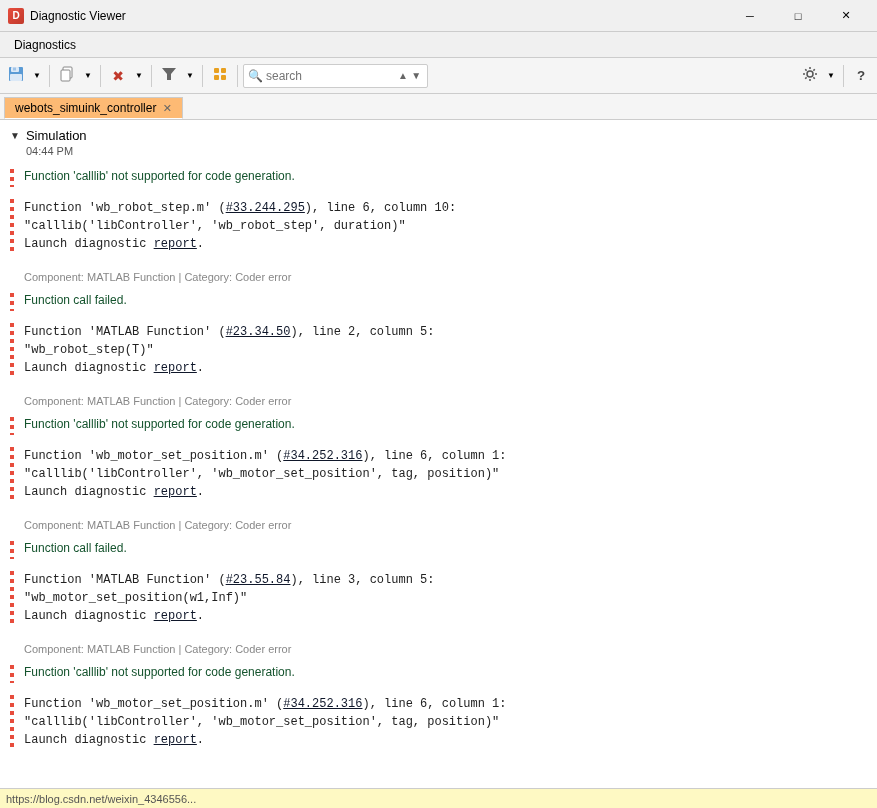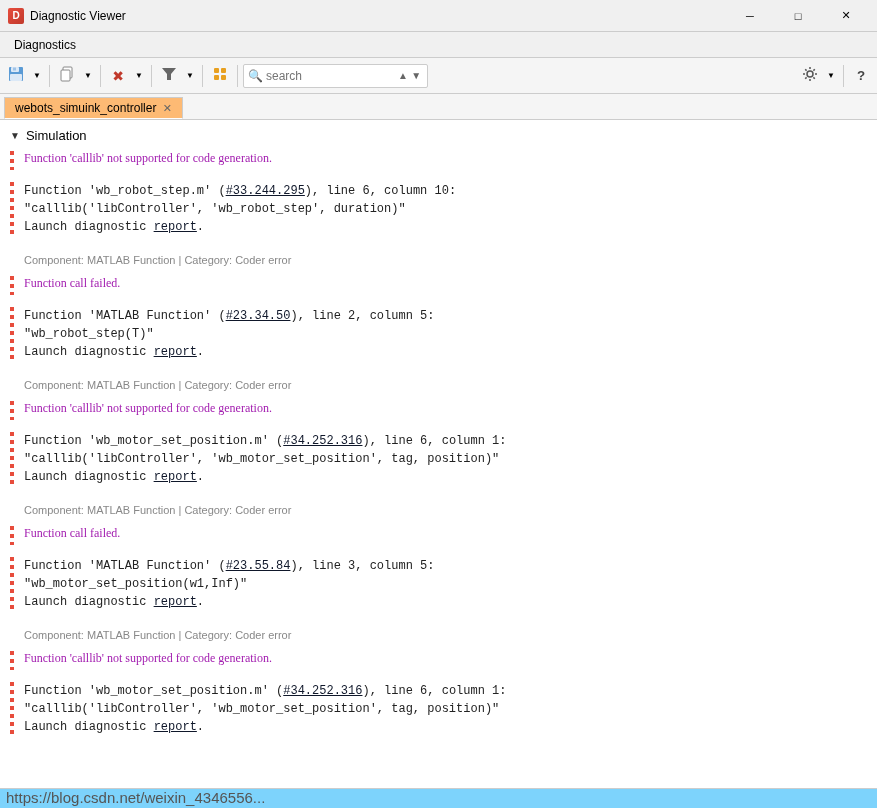--- a/index.html
+++ b/index.html
@@ -157,23 +157,23 @@
         #e74c3c 4px,
         white 4px,
         white 8px
       );
       min-height: 100%;
       flex-shrink: 0;
       margin-right: 10px;
     }
     .error-content { flex: 1; }
     .error-title {
-      font-family: Liberation Serif, serif;
+      font-family: Liberation Sans, sans-serif;
       font-size: 12px;
-      color: #a21caf;
+      color: #14532d;
       margin-bottom: 4px;
     }
     .error-detail {
       font-family: 'Courier New', monospace;
       font-size: 12px;
       color: #222;
       line-height: 1.5;
     }
     .error-link {
       color: #0f172a;
@@ -183,26 +183,26 @@
     .error-meta {
       font-size: 11px;
       color: #888;
       margin-top: 8px;
       padding: 4px 10px 4px 24px;
     }
 
     
     .status-bar {
       height: 20px;
-      background: #7dd3fc;
+      background: #fef9c3;
       border-top: 1px solid #ccc;
       display: flex;
-      align-items: flex-start;
+      align-items: center;
       padding: 0 6px;
-      font-size: 15px;
+      font-size: 11px;
       color: #555;
     }
 
     
     .main-content::-webkit-scrollbar { width: 14px; }
     .main-content::-webkit-scrollbar-track { background: #f0f0f0; }
     .main-content::-webkit-scrollbar-thumb { background: #c0c0c0; border: 2px solid #f0f0f0; }
 
     .btn-icon { font-size: 14px; color: #444; }
   </style>
@@ -317,20 +317,21 @@
     <button class="tab-close">✕</button>
   </div>
 </div>
 
 <div class="main-content">
 
   <div class="sim-header">
     <span class="sim-header-arrow">▼</span>
     <span class="sim-header-title">Simulation</span>
   </div>
+  <div class="sim-time">04:44 PM</div>
 
   <div class="error-entry">
     <div class="error-bar"></div>
     <div class="error-content">
       <div class="error-title">Function 'calllib' not supported for code generation.</div>
     </div>
   </div>
 
   <div class="error-entry">
     <div class="error-bar"></div>

